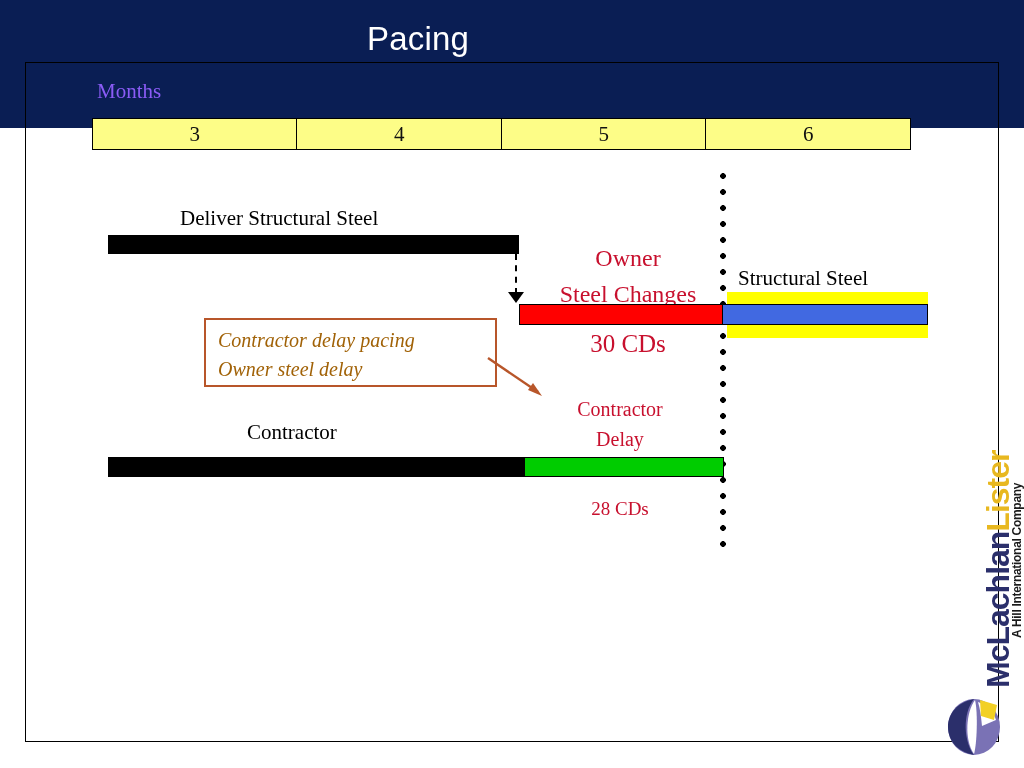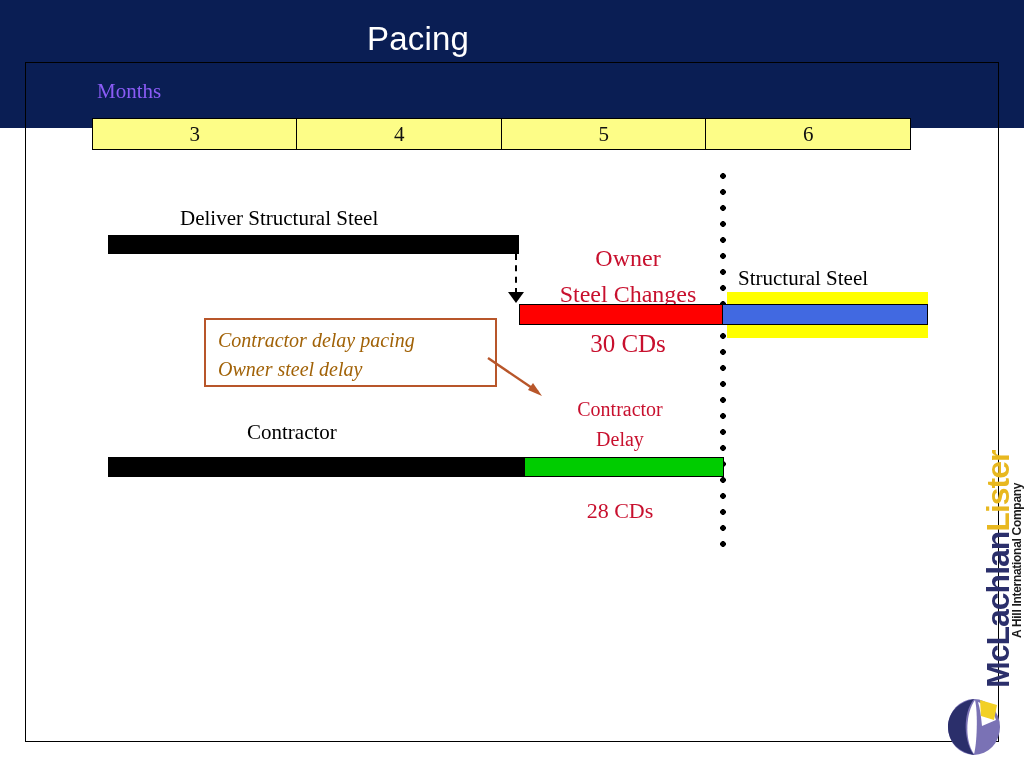--- a/index.html
+++ b/index.html
@@ -225,21 +225,21 @@
     width: 200px; height: 20px;
     background: #00cc00;
     border: 1.2px solid #000000;
     box-sizing: border-box;
   }
   #contractor-delay-duration {
     position: absolute;
     left: 506px; top: 498px;
     width: 196px;
     text-align: center;
-    font-size: 22px;
+    font-size: 19px;
     color: #c8102e;
   }
 
   
   #brand-logo {
     position: absolute;
     right: 6px;
     top: 388px;
     width: 84px;
     height: 300px;

